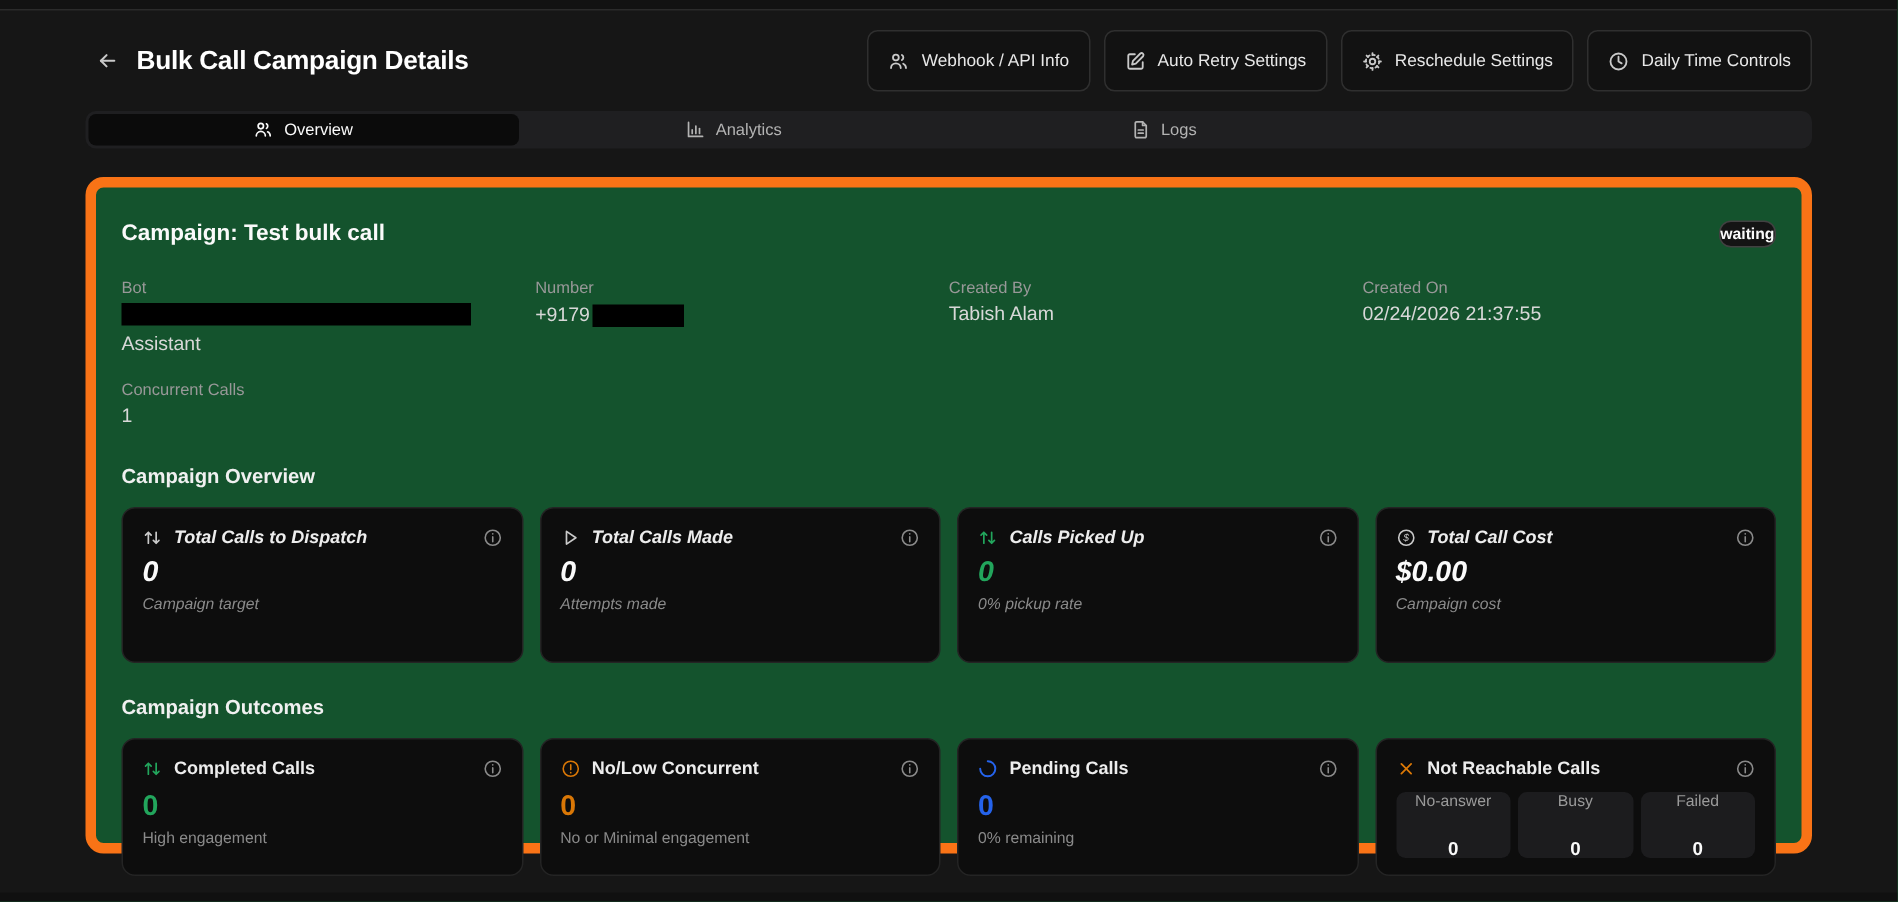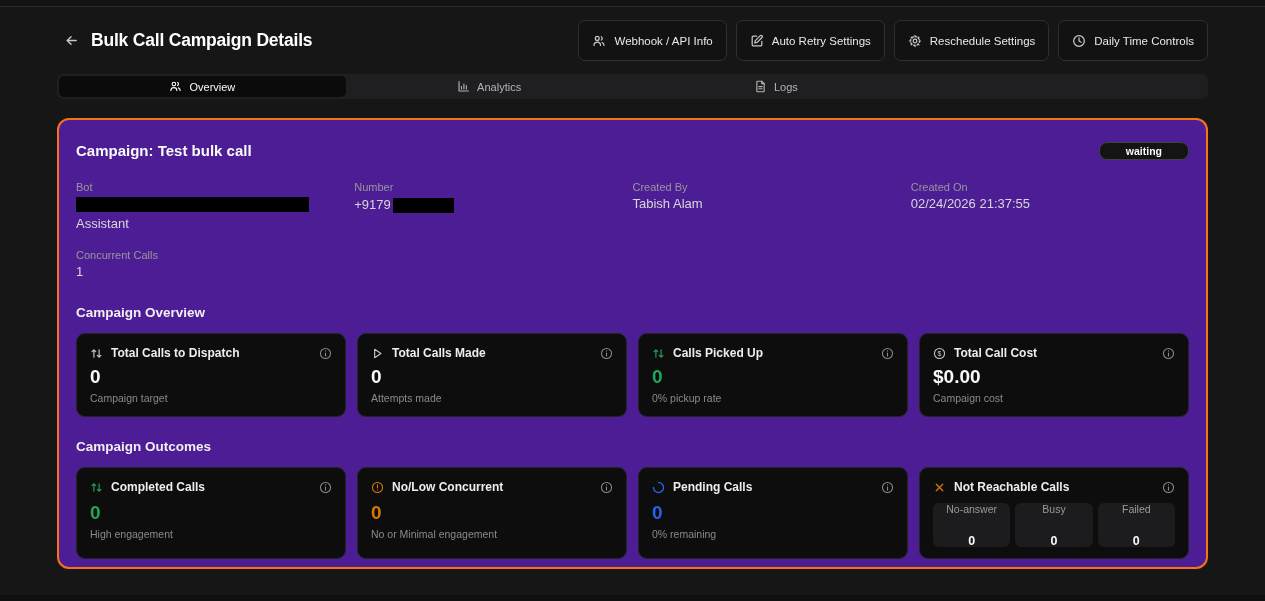--- a/index.html
+++ b/index.html
@@ -32,44 +32,44 @@
   .tabbar { margin:0 57px; height:25px; background:#1f1f21; border-radius:7px;
     display:grid; grid-template-columns:repeat(4,1fr); padding:2px; }
   .tab { display:flex; align-items:center; justify-content:center; gap:7px;
     font-size:11px; color:#b3b3b3; border-radius:5px; cursor:pointer;
     background:none; border:none; font-family:inherit; }
   .tab .icon { color:#b3b3b3; }
   .tab.active { background:#0b0b0b; color:#fafafa; font-weight:500; }
   .tab.active .icon { color:#fafafa; }
 
   
-  .panel { margin:19px 57px 0; height:451px; background:#4c1d95;
-    border:2px solid #f97316; border-radius:12px; padding:22px 17px 0; }
+  .panel { margin:19px 57px 0; height:451px; background:#14532d;
+    border:7px solid #f97316; border-radius:12px; padding:22px 17px 0; }
 
   .campaign-head { display:flex; align-items:center; justify-content:space-between; height:17px; }
   .campaign-title { font-size:15px; font-weight:700; color:#fafafa; }
   .status-badge { font-size:10.5px; font-weight:700; color:#fafafa;
-    border:1px solid #414141; border-radius:8px; padding:2px 26px; background:#141414; }
+    border:1px solid #414141; border-radius:8px; padding:2px 0; background:#141414; }
 
   .fields-grid { display:grid; grid-template-columns:repeat(4,1fr); margin-top:21px; }
   .field-label { font-size:11px; color:#989898; line-height:14px; }
   .field-value { font-size:13px; color:#d8d8d8; line-height:16px; margin-top:2px; }
   .redact-bar { background:#000; height:15px; width:233px; margin:3px 0 4px; }
   .value-row { display:flex; align-items:center; margin-top:3px; }
   .value-row .field-value { margin-top:0; }
   .redact-inline { background:#000; height:15px; width:61px; margin-left:2px; }
   .concurrent-block { margin-top:16px; }
 
   .section-heading { font-size:13.5px; font-weight:700; color:#f0f0f0; }
   .hd-overview { margin-top:25px; }
   .hd-outcomes { margin-top:22px; }
 
   .cards-grid { display:grid; grid-template-columns:repeat(4,1fr); gap:11px; margin-top:13px; }
   .stat-card { background:#0d0d0d; border:1px solid #242424; border-radius:9px; padding:12px 13px; }
-  .cards-grid.overview .stat-card { height:84px; }
+  .cards-grid.overview .stat-card { height:104px;font-style:italic; }
   .cards-grid.outcomes .stat-card { height:92px; }
   .card-head { display:flex; align-items:center; gap:8px; }
   .card-title { font-size:12px; font-weight:600; color:#ededed; white-space:nowrap; }
   .info-btn { margin-left:auto; background:none; border:none; padding:0; cursor:pointer; color:#8a8a8a; }
   .card-value { font-size:19px; font-weight:700; color:#fafafa; margin-top:7px; line-height:20px; }
   .card-subtitle { font-size:10.5px; color:#8a8a8a; margin-top:5px; }
   .cards-grid.outcomes .card-value { margin-top:9px; }
 
   .accent-green { color:#22a55c; }
   .accent-orange { color:#d97706; }

